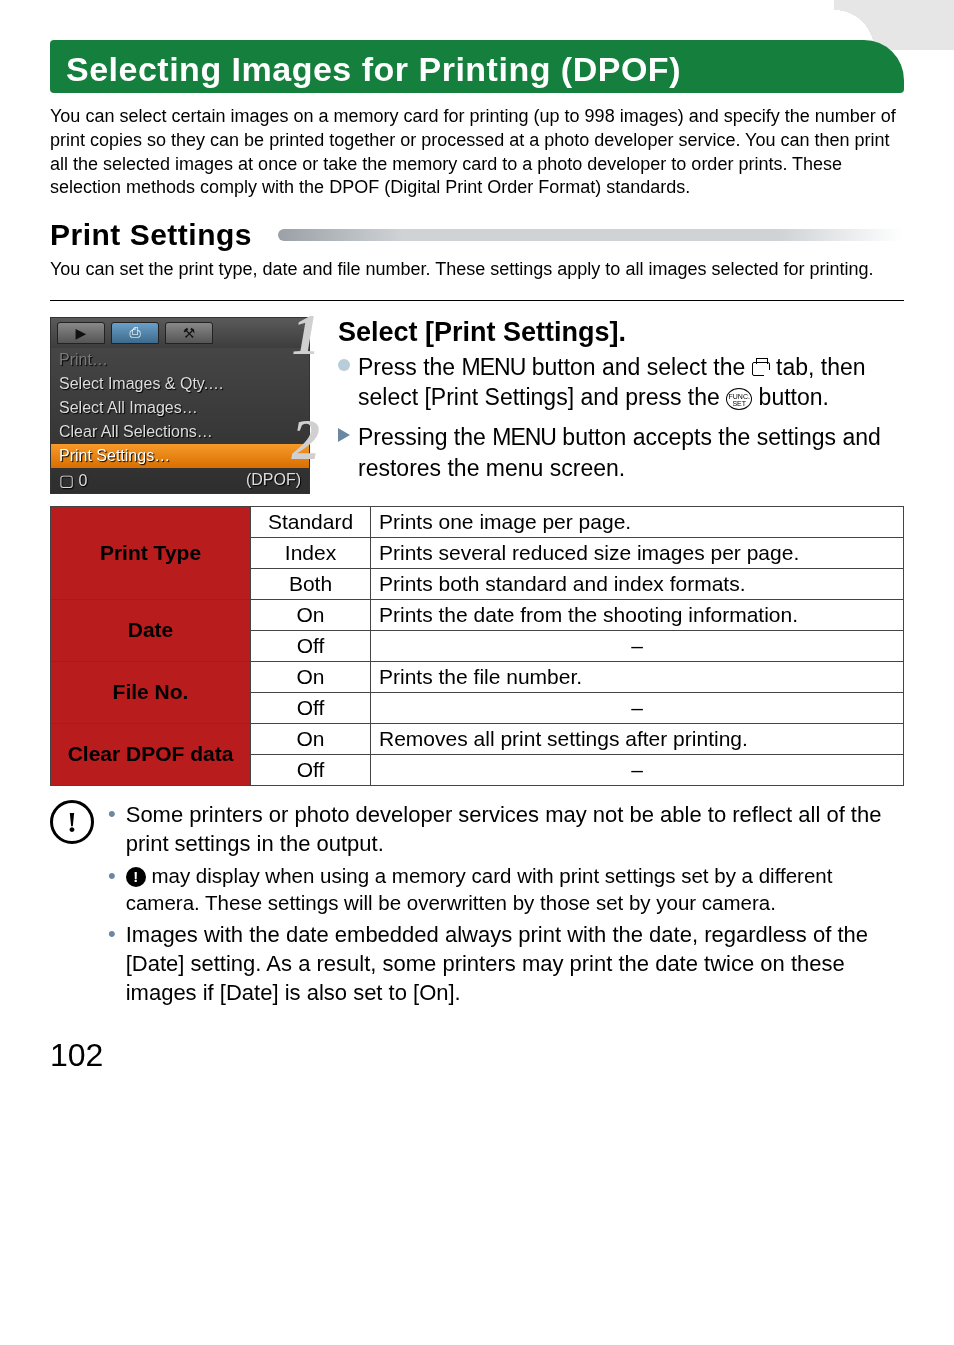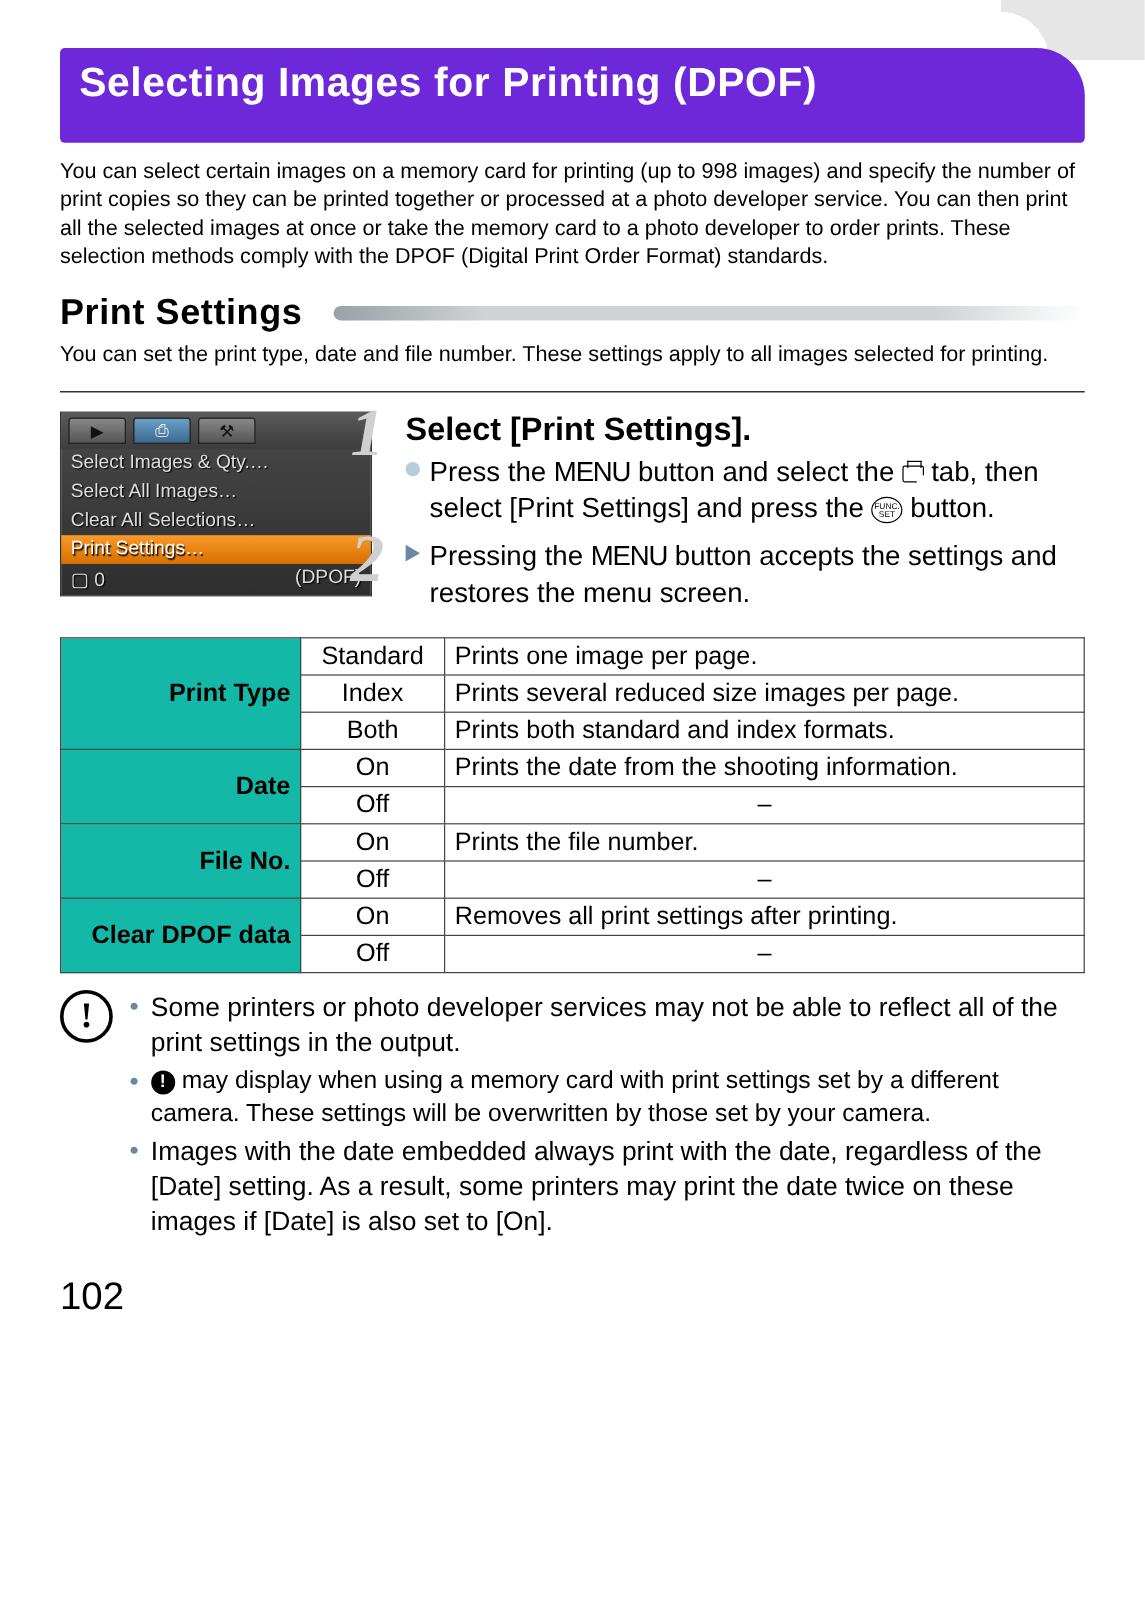--- a/index.html
+++ b/index.html
@@ -9,25 +9,25 @@
   
   .corner {
     position: absolute;
     top: 0; right: 0;
     width: 120px; height: 50px;
     background: radial-gradient(circle at 0% 100%, transparent 0 40px, #e6e6e6 40px 120px);
     border-top-right-radius: 0;
   }
 
   .title-bar {
-    background: #6d28d9;
+    background: #15803d;
     color: #fff;
     font-weight: bold;
     font-size: 34px;
-    padding: 10px 16px 30px 16px;
+    padding: 10px 16px 4px 16px;
     border-radius: 4px 40px 4px 4px;
     margin-bottom: 12px;
     position: relative;
     z-index: 2;
     font-family: Arial Black, Arial, sans-serif;
     letter-spacing: 0.5px;
   }
 
   .body-text { font-size: 18px; line-height: 1.32; margin-bottom: 18px; }
 
@@ -80,21 +80,21 @@
 
   .arrow-ud, .arrow-lr { display:inline-block; vertical-align:middle; }
   .func-btn { display:inline-flex; width:26px; height:22px; border:1.5px solid #000; border-radius:50%; align-items:center; justify-content:center; flex-direction:column; font-size:7px; line-height:7px; vertical-align:middle; padding-top:1px;}
   .print-icon { display:inline-block; width:18px; height:14px; border:1.5px solid #000; border-radius:2px; position:relative; vertical-align:middle;}
   .print-icon::before { content:""; position:absolute; top:-5px; left:3px; width:10px; height:5px; border:1.5px solid #000; border-bottom:none;}
   .print-icon::after { content:""; position:absolute; bottom:-3px; right:-3px; width:8px; height:8px; background:#fff;}
 
   
   table.settings { width: 100%; border-collapse: collapse; font-size: 21px; margin-top: 4px; margin-bottom: 14px;}
   table.settings td, table.settings th { border: 1px solid #444; padding: 3px 8px; text-align:left; vertical-align:middle;}
-  table.settings th { background: #14b8a6; font-weight: bold; text-align:right;}
+  table.settings th { background: #b91c1c; font-weight: bold; text-align:center;}
   table.settings td.opt { text-align:center; width:120px;}
   table.settings th.name { width: 200px; }
   .dash { text-align:center !important;}
 
   
   .caution { display:flex; gap:14px; align-items:flex-start; }
   .c-icon { width:44px; height:44px; border:3px solid #000; border-radius:50%; flex-shrink:0; display:flex; align-items:center; justify-content:center; font-size:30px; font-weight:bold; font-family: Georgia, serif;}
   .c-list { flex:1; font-size: 22px; line-height:1.32;}
   .c-list .li { display:flex; gap:10px; margin-bottom:4px;}
   .c-list .li .dot { color:#6a88a3; font-size:22px; line-height:1.3;}
@@ -123,20 +123,21 @@
   <hr class="sep">
 
   <div class="steps-row">
 
     <div class="shot">
       <div class="tabs">
         <div class="tab">▶</div>
         <div class="tab sel">⎙</div>
         <div class="tab">⚒</div>
       </div>
+      <div class="row disabled">Print…</div>
       <div class="row">Select Images &amp; Qty.…</div>
       <div class="row">Select All Images…</div>
       <div class="row">Clear All Selections…</div>
       <div class="row hl">
         <span>Print Settings…</span>
       </div>
       <div class="footer">
         <span>▢ 0</span>
         <span>(DPOF)</span>
       </div>

